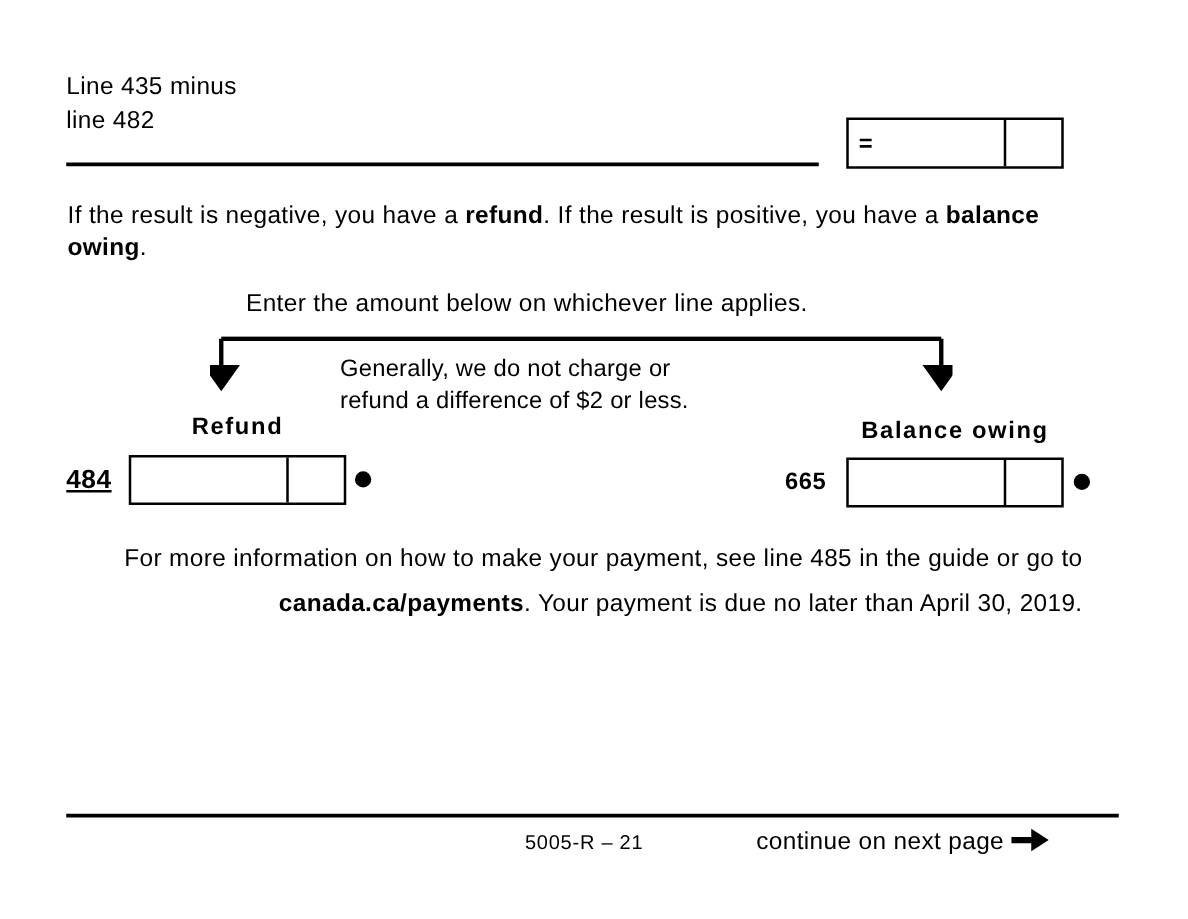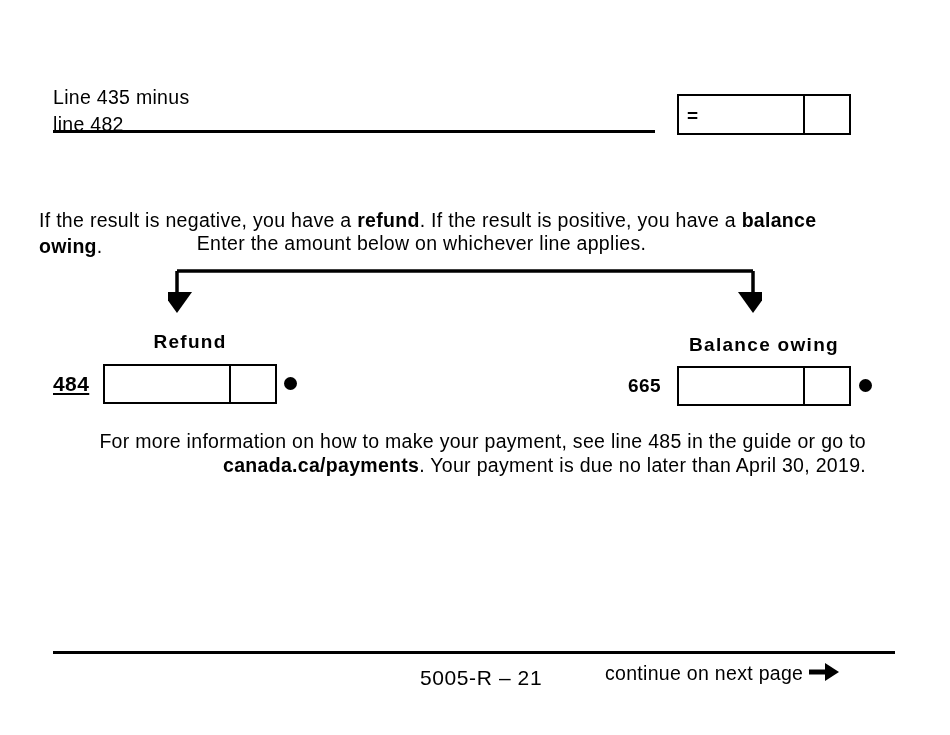--- a/index.html
+++ b/index.html
@@ -19,21 +19,21 @@
     position: absolute;
     left: 0; top: 0;
     width: 950px;
     height: 735px;
     overflow: hidden;
   }
   .abs { position: absolute; }
 
   
   #line-ref {
-    left: 53px; top: 84px;
+    left: 53px; top: 56px;
     font-size: 19.5px;
     line-height: 27px;
     letter-spacing: 0.3px;
     white-space: pre-line;
   }
   #result-statement {
     left: 418px; top: 72px;
     font-size: 19.5px;
     line-height: 27px;
     letter-spacing: 0.3px;
@@ -73,26 +73,25 @@
     font-weight: bold;
     line-height: 1;
   }
   #total-box {
     left: 677px; top: 94px;
     width: 174px; height: 41px;
   }
 
   
   #neg-pos-note {
-    left: 39px; top: 159px;
+    left: 54px; top: 159px;
     width: 820px;
     font-size: 19.5px;
     line-height: 26px;
     letter-spacing: 0.3px;
-    margin-top: 48px;
   }
 
   
   #enter-note {
     left: 0px; top: 232px;
     width: 815px;
     text-align: center;
     font-size: 19.5px;
     letter-spacing: 0.3px;
     margin-left: 14px;
@@ -168,33 +167,33 @@
     border-radius: 50%;
     background: #000;
   }
 
   
   #payment-note {
     left: 0px; top: 429px;
     width: 866px;
     text-align: right;
     font-size: 19.5px;
-    line-height: 24px;
+    line-height: 36px;
     letter-spacing: 0.3px;
   }
 
   
   #footer-rule {
     left: 53px; top: 651px;
     width: 842px; height: 3px;
     background: #000;
   }
   #form-code {
     left: 420px; top: 666px;
-    font-size: 21px;
+    font-size: 16px;
     letter-spacing: 0.6px;
   }
   #continue-note {
     left: 605px; top: 662px;
     font-size: 19.5px;
     letter-spacing: 0.3px;
     display: flex;
     align-items: flex-start;
     gap: 6px;
     white-space: nowrap;
@@ -231,20 +230,22 @@
   <div class="abs" id="enter-note">Enter the amount below on whichever line applies.</div>
 
   <svg class="abs" id="bracket" viewBox="0 0 594 44">
     <path d="M9,2 H585" stroke="#000" stroke-width="3.5" fill="none"></path>
     <path d="M9,2 V25" stroke="#000" stroke-width="3.5" fill="none"></path>
     <path d="M585,2 V25" stroke="#000" stroke-width="3.5" fill="none"></path>
     <polygon points="-6,23 24,23 9,44" fill="#000"></polygon>
     <polygon points="570,23 600,23 585,44" fill="#000"></polygon>
   </svg>
 
+  <div class="abs" id="generally-note">Generally, we do not charge or
+refund a difference of $2 or less.</div>
 
   <div class="abs" id="refund-label">Refund</div>
   <div class="abs" id="refund-line-no">484</div>
   <div class="abs amountbox" id="refund-box">
     <div class="main">
       <span></span>
     </div>
     <div class="cents">
       <span></span>
     </div>

